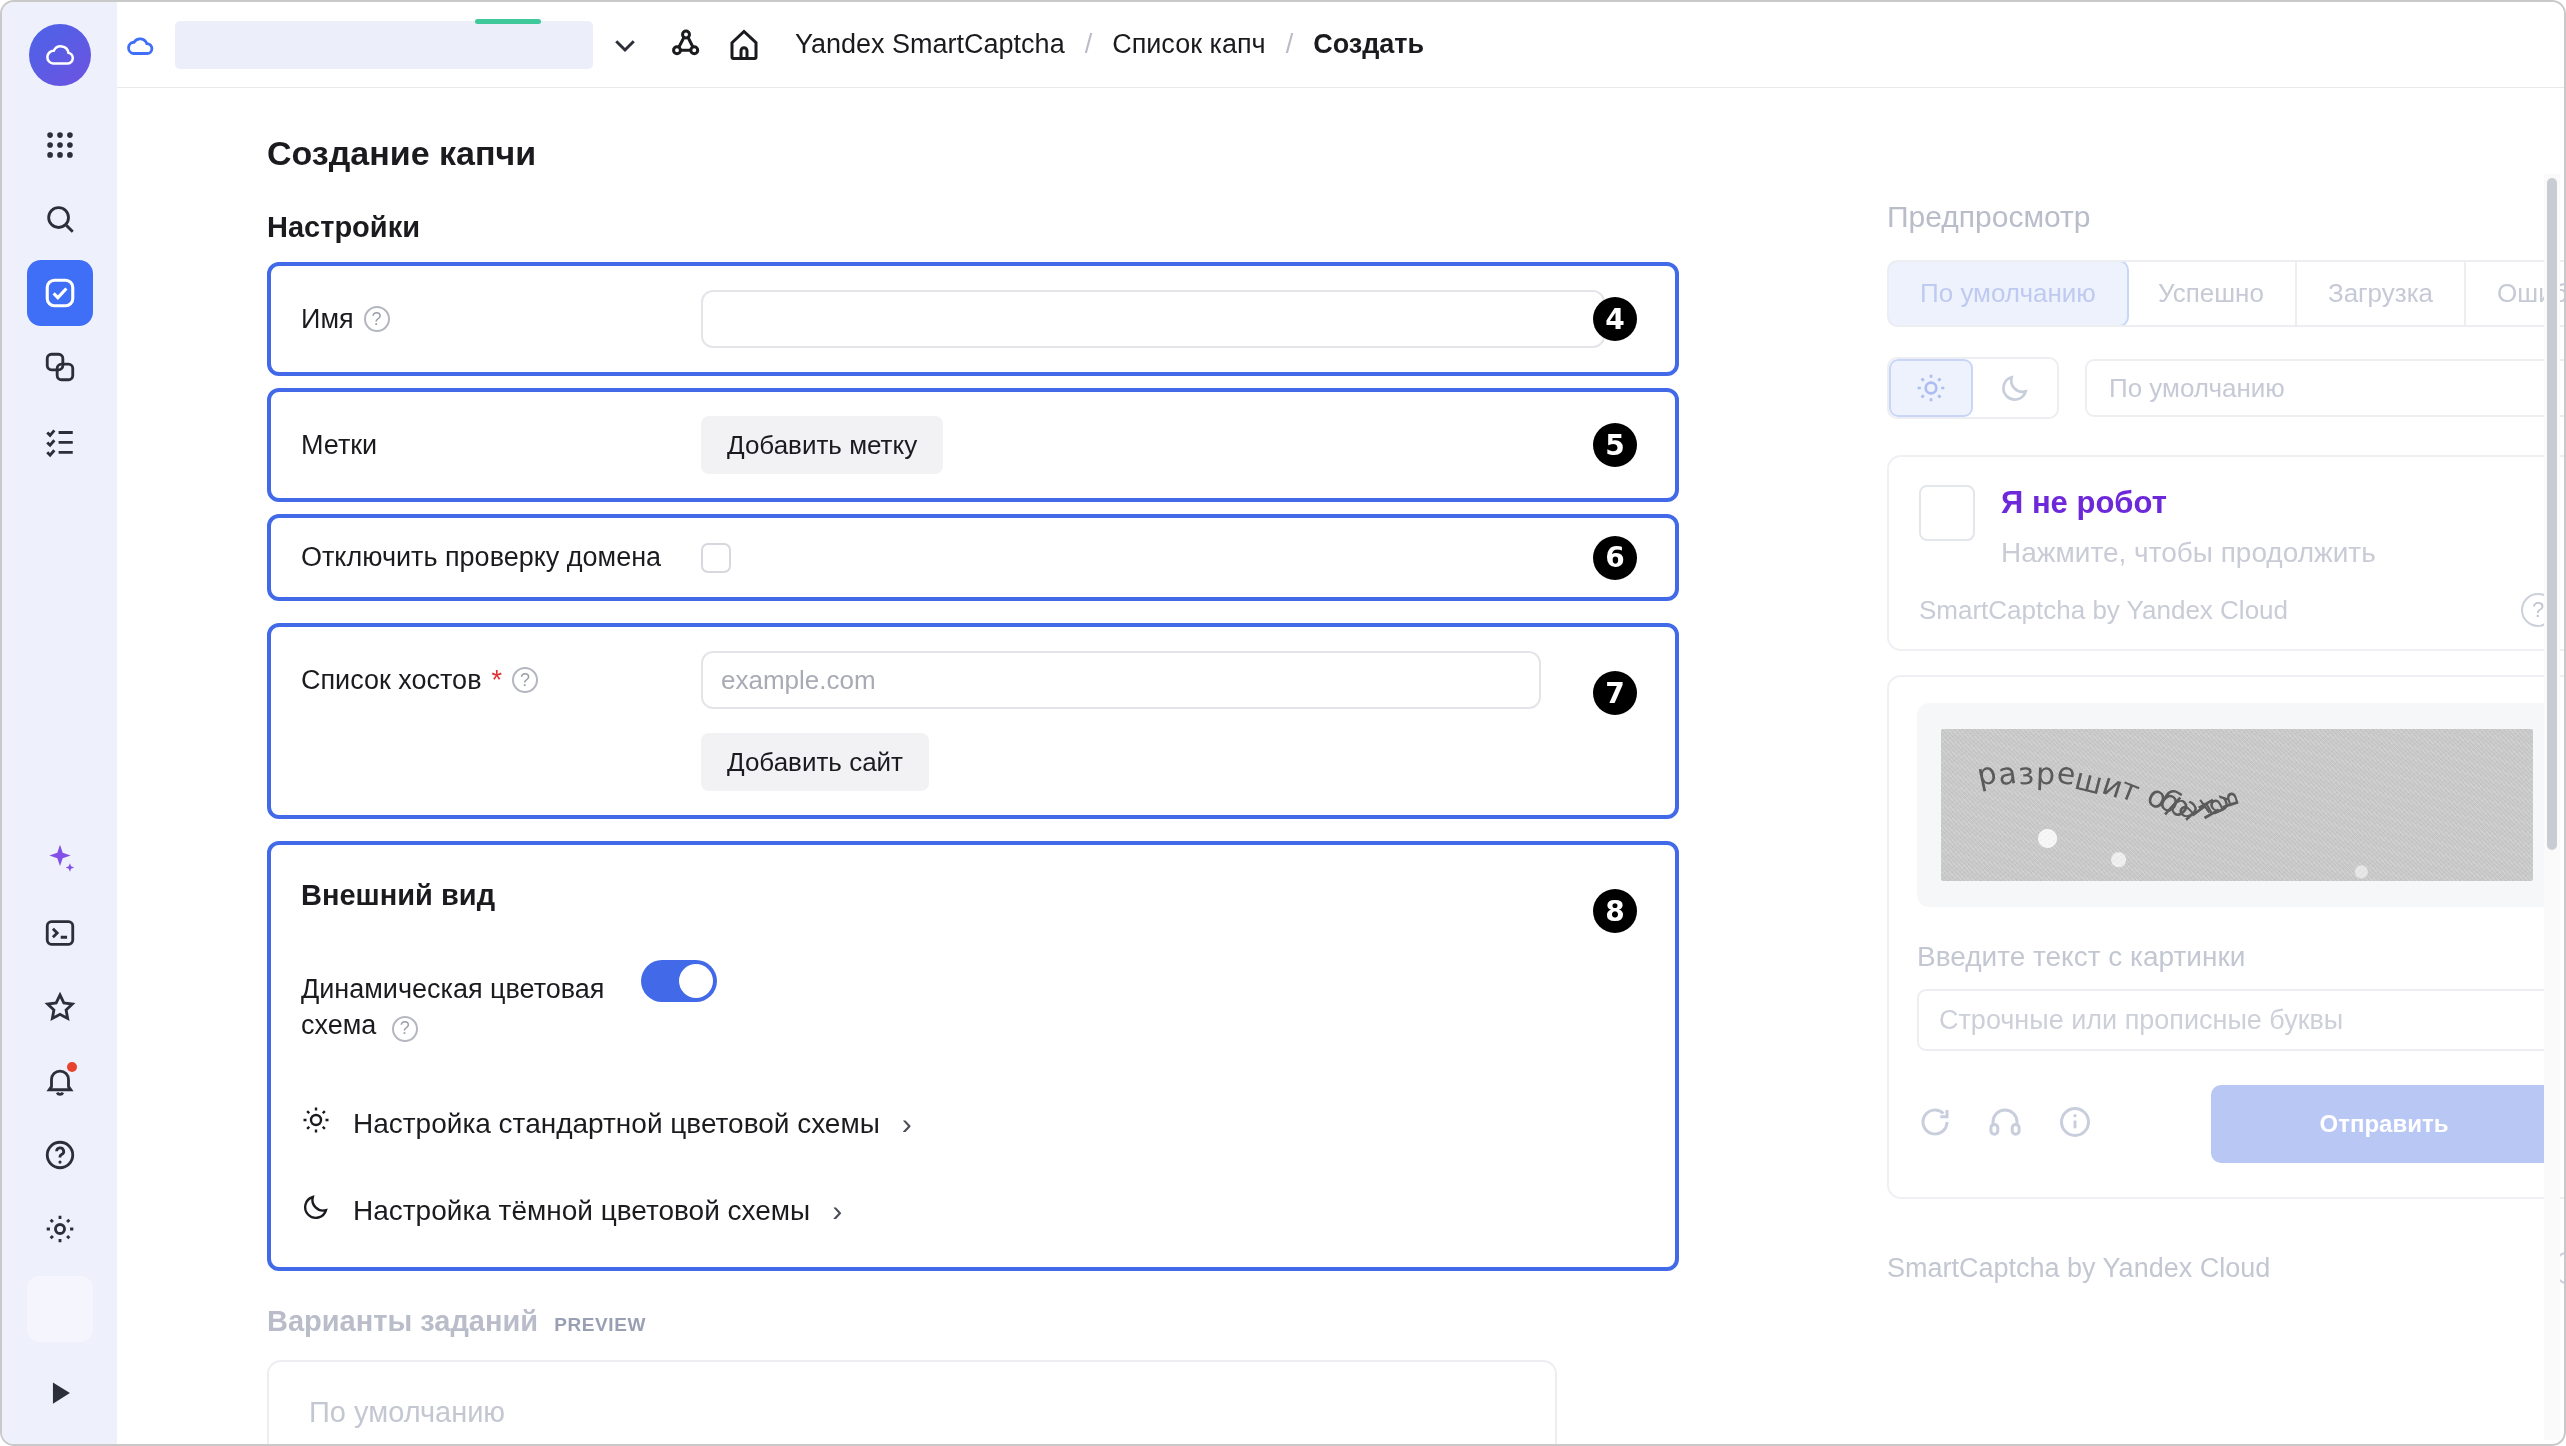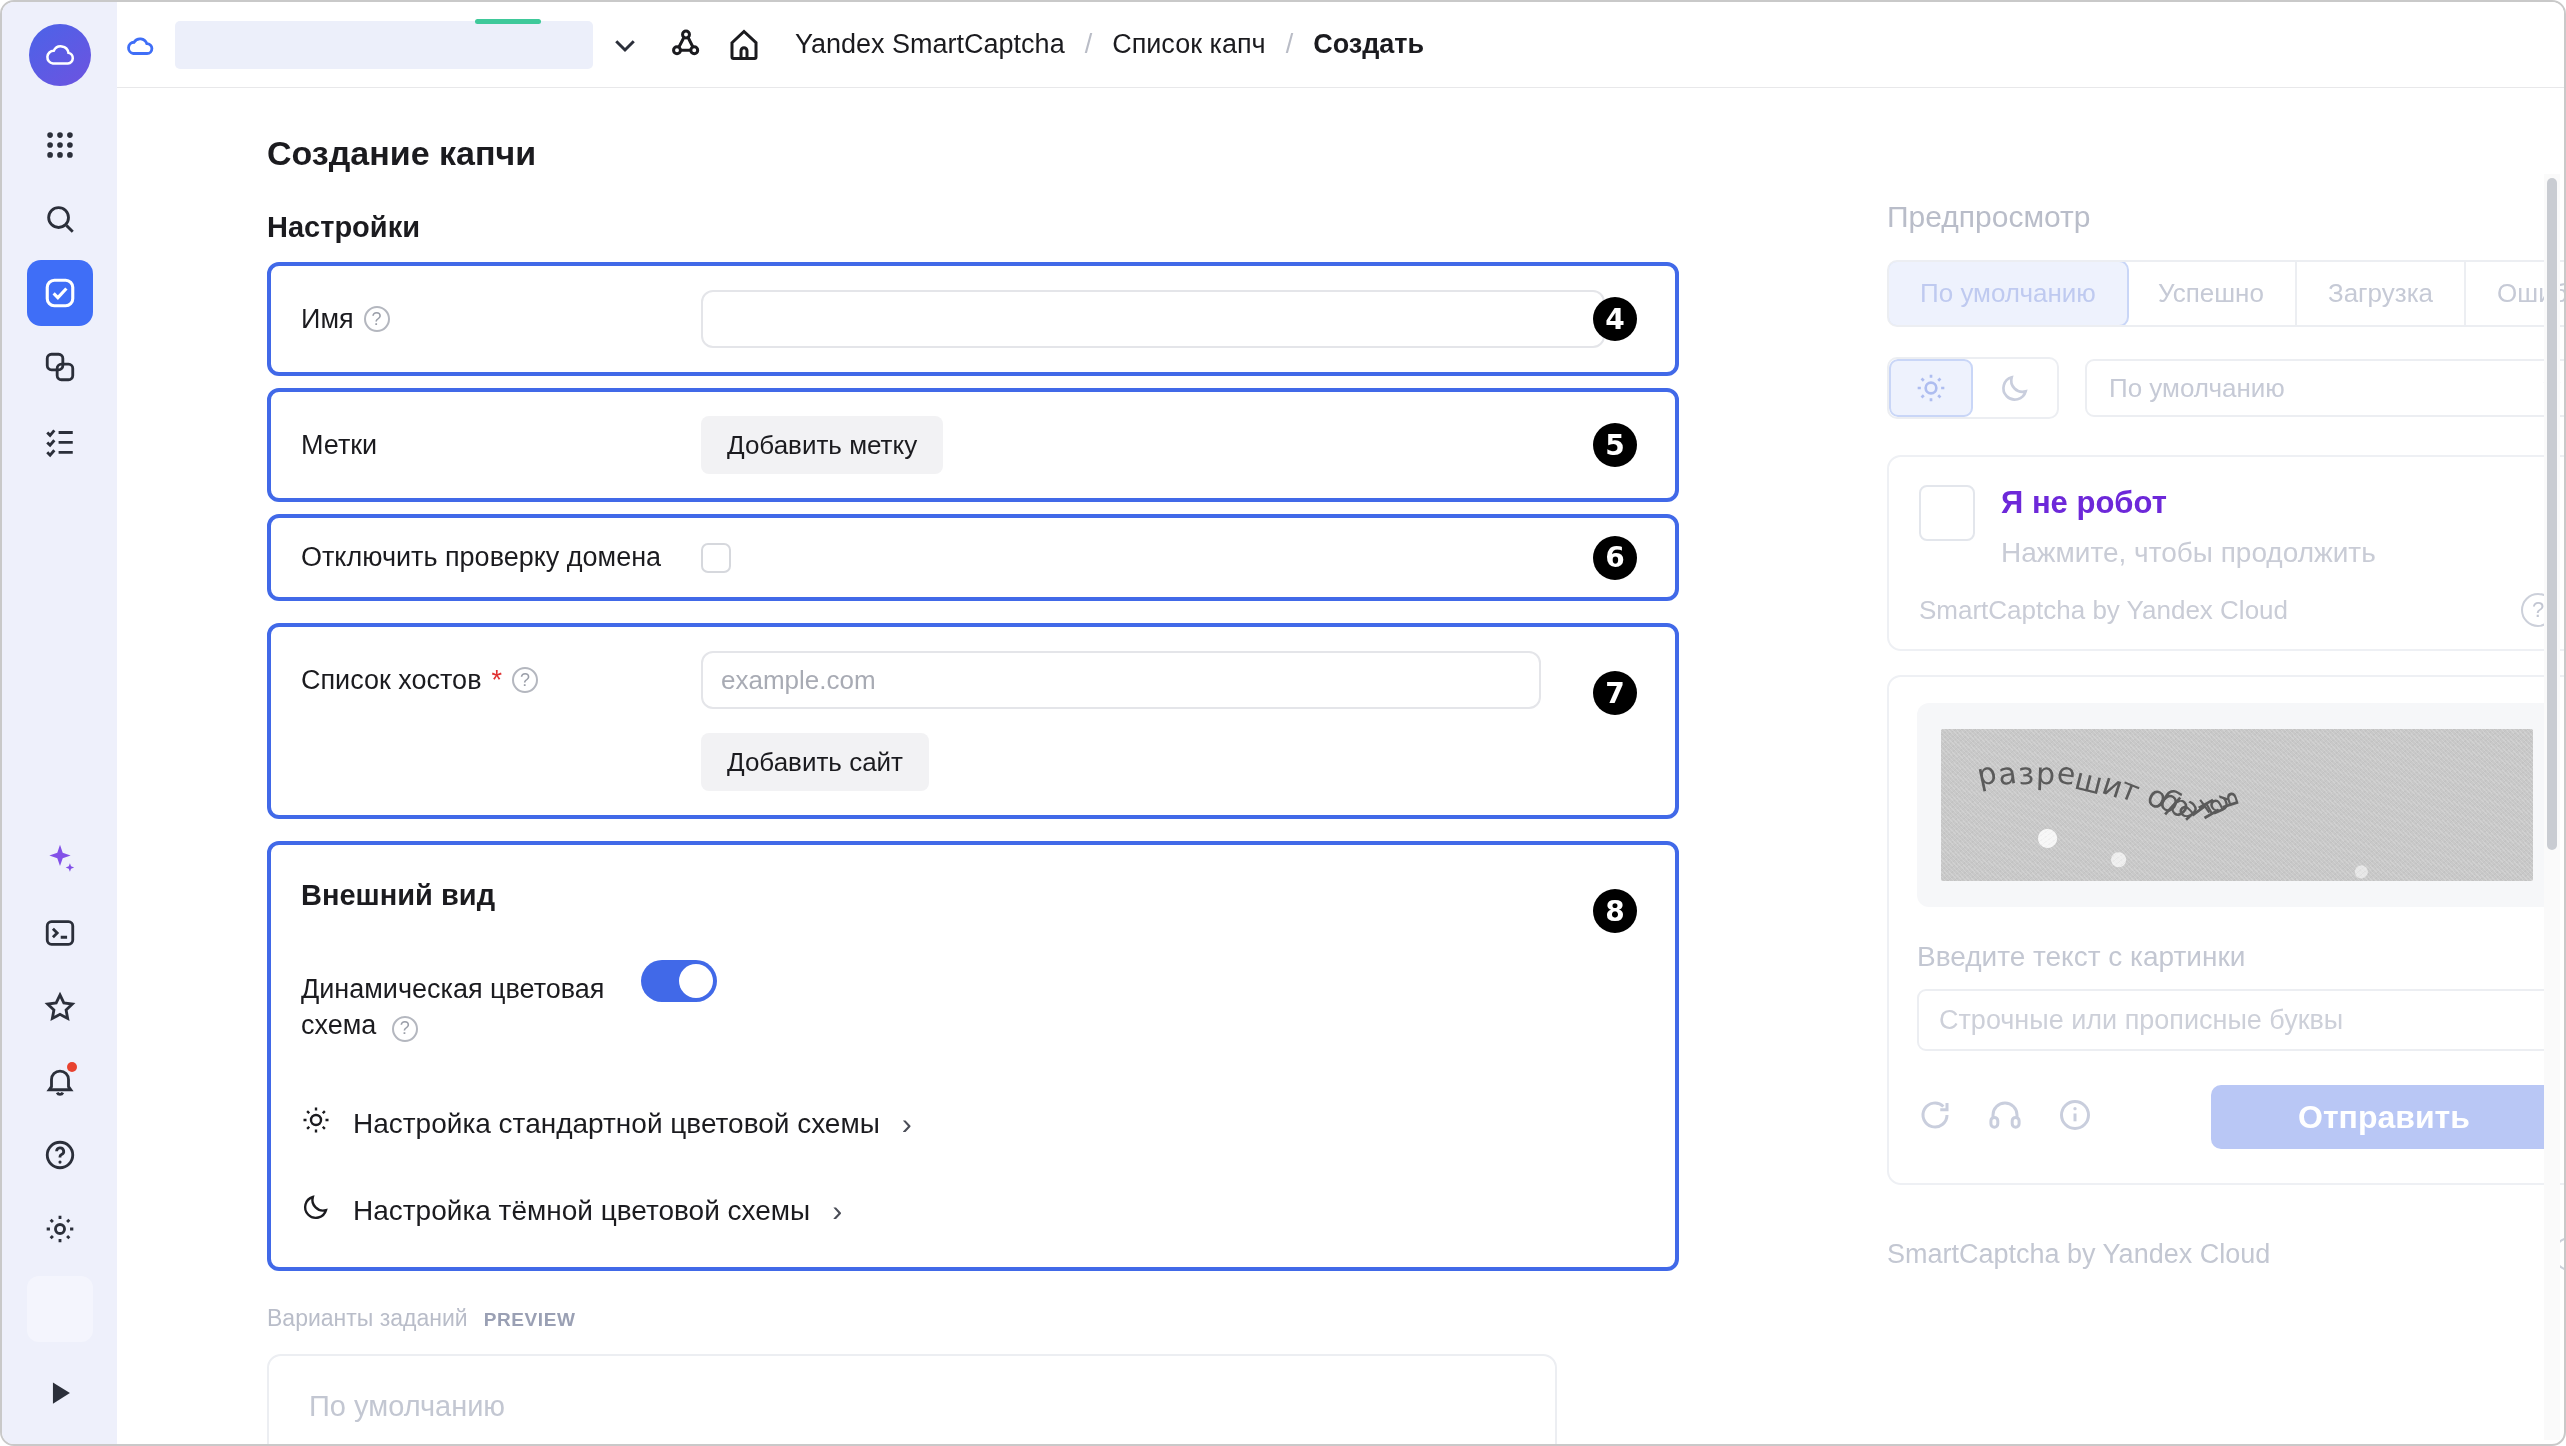--- a/index.html
+++ b/index.html
@@ -144,21 +144,21 @@
     width: 76px; height: 42px; border-radius: 21px; background:#4169e8; position:relative; flex:0 0 76px;
   }
   .toggle .knob { position:absolute; top:4px; right:4px; width:34px;height:34px;border-radius:50%;background:#fff; }
 
   .schemerow { display:flex; align-items:center; gap:22px; padding: 0 30px; font-size:28px; color:#1b1b1f; }
   .schemerow svg { width:30px;height:30px; }
   .chevr { color:#4a4d57; font-size:30px; }
 
   .preview-tag { color:#9aa0b4; font-weight:700; font-size:19px; letter-spacing:.6px; margin-left:16px; }
   .faded { color:#b9bdc9; }
-  .dim-title { font-size:23px; font-weight:400; }
+  .dim-title { font-size:29px; font-weight:700; }
 
   .vartasks { margin-top: 34px; display:flex; align-items:baseline; }
   .card-dim {
     margin-top: 22px; width: 1290px; border:2px solid #eceef2; border-radius:14px;
     padding: 34px 40px;
   }
   .card-dim .t { font-size:29px; color:#c3c7d2; margin-bottom: 34px; }
 
   
   .pv-title { font-size:30px; color:#b9bdc9; font-weight:400; margin-bottom: 26px; }
@@ -220,22 +220,22 @@
   .cw span { display:inline-block; }
   .pv-label { font-size:28px; color:#c3c7d2; margin-top: 34px; }
   .pv-input {
     margin-top: 16px; height:62px; border:2px solid #eceef2; border-radius:9px;
     display:flex; align-items:center; padding: 0 20px; font-size:27px; color:#cdd0d9;
   }
   .pv-actions { display:flex; align-items:center; gap:34px; margin-top: 34px; }
   .pv-actions .ico { color:#c9cedd; }
   .pv-actions .ico svg{width:36px;height:36px;}
   .pv-submit {
-    margin-left: auto; width: 346px; height: 64px; border-radius:10px; background:#b9c7f5;
-    display:flex;align-items:center;justify-content:center; color:#fff; font-size:32px; font-weight:700;
+    margin-left: auto; width: 346px; height: 78px; border-radius:10px; background:#b9c7f5;
+    display:flex;align-items:center;justify-content:center; color:#fff; font-size:24px; font-weight:700;
   }
   .pv-foot { display:flex; align-items:center; justify-content:space-between; margin-top: 52px; width:700px; }
   .pv-foot .b { font-size:27px; color:#c3c7d2; }
 
   
   .scrollbar {
     position:absolute; right: 4px; top: 86px; bottom: 4px; width: 16px;
   }
   .scrollbar .track { position:absolute; inset:0; background:#fafafa; }
   .scrollbar .thumb {

